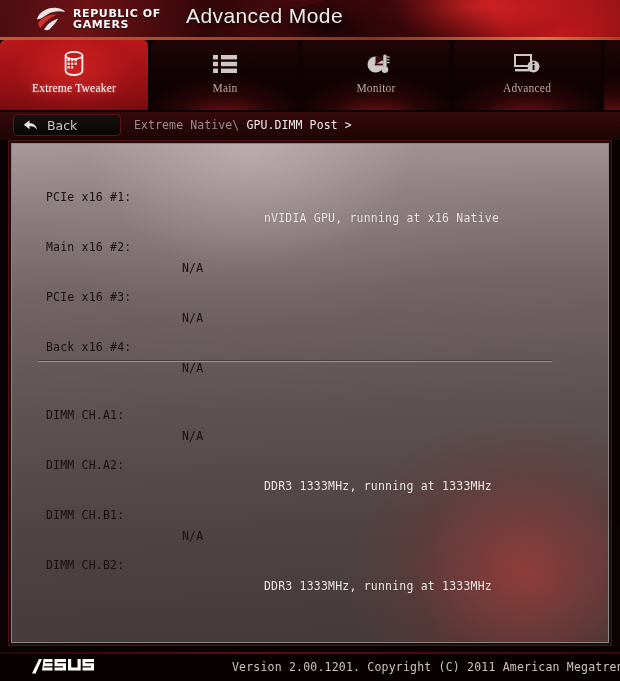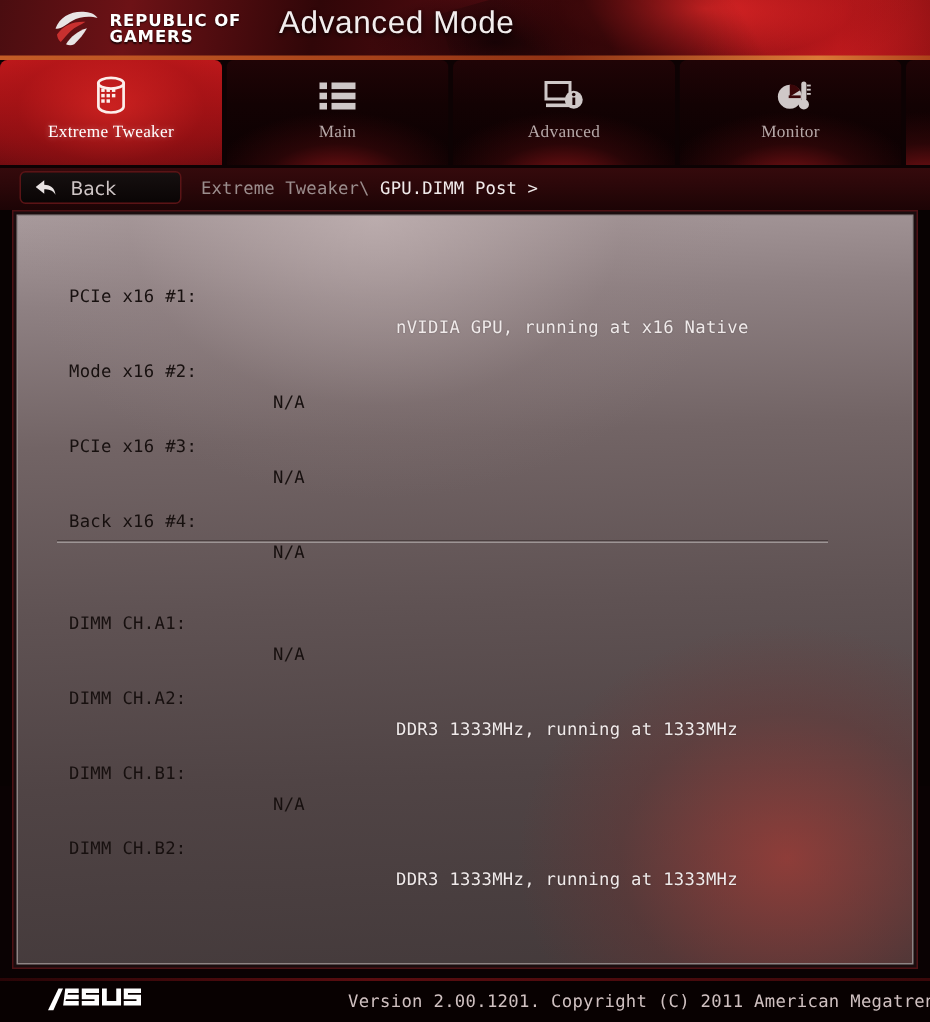--- a/index.html
+++ b/index.html
@@ -294,77 +294,77 @@
             <rect x="9" y="15.6" width="16" height="4.4"></rect>
           </g>
         </svg>
       </span>
       <span class="tab-label">Main</span>
     </div>
 
     <div class="tab">
       <span class="tab-icon">
         <svg width="28" height="24" viewBox="0 0 28 24">
-          <rect x="2" y="3" width="16" height="11" fill="none" stroke="#cfc8c8" stroke-width="2"></rect>
-          <rect x="2" y="17" width="16" height="2.4" fill="#cfc8c8"></rect>
-          <circle cx="20.5" cy="14.5" r="6" fill="#cfc8c8"></circle>
-          <circle cx="20.5" cy="11" r="1.2" fill="#1a0203"></circle>
-          <rect x="19.6" y="13" width="1.9" height="5" fill="#1a0203"></rect>
-        </svg>
-      </span>
-      <span class="tab-label">Advanced</span>
-    </div>
-
-    <div class="tab">
-      <span class="tab-icon">
-        <svg width="28" height="24" viewBox="0 0 28 24">
           <path d="M14 13 A8 8 0 1 0 14 13 L14 13 Z" fill="none"></path>
           <path d="M13.5 12.5 m0,-8 a8,8 0 1,0 0.1,0 Z" fill="#cfc8c8"></path>
           <path d="M13.5 12.5 L13.5 4.2 A8.3 8.3 0 0 1 20.4 8.2 Z" fill="#3a0608"></path>
           <rect x="12.8" y="11.6" width="8" height="1.8" fill="#3a0608"></rect>
           <rect x="21.2" y="2.4" width="3.4" height="13" rx="1.7" fill="#cfc8c8"></rect>
           <circle cx="22.9" cy="17.6" r="3.4" fill="#cfc8c8"></circle>
           <rect x="24.9" y="4.4" width="2.6" height="1.2" fill="#cfc8c8"></rect>
           <rect x="24.9" y="7.2" width="2.6" height="1.2" fill="#cfc8c8"></rect>
           <rect x="24.9" y="10" width="2.6" height="1.2" fill="#cfc8c8"></rect>
         </svg>
       </span>
       <span class="tab-label">Monitor</span>
     </div>
 
+    <div class="tab">
+      <span class="tab-icon">
+        <svg width="28" height="24" viewBox="0 0 28 24">
+          <rect x="2" y="3" width="16" height="11" fill="none" stroke="#cfc8c8" stroke-width="2"></rect>
+          <rect x="2" y="17" width="16" height="2.4" fill="#cfc8c8"></rect>
+          <circle cx="20.5" cy="14.5" r="6" fill="#cfc8c8"></circle>
+          <circle cx="20.5" cy="11" r="1.2" fill="#1a0203"></circle>
+          <rect x="19.6" y="13" width="1.9" height="5" fill="#1a0203"></rect>
+        </svg>
+      </span>
+      <span class="tab-label">Advanced</span>
+    </div>
+
     <div class="tab partial">
       <span class="tab-label"></span>
     </div>
   </div>
 
   <div class="ctrlrow">
     <div class="back-btn">
       <span class="back-arrow">
         <svg width="15" height="13" viewBox="0 0 15 13">
           <path d="M6.5 1.2 L6.5 4.2 C10 4.2 13.5 6 14 10.8 C12 7.6 9.4 7.2 6.5 7.2 L6.5 10.2 L0.8 5.7 Z" fill="#e8e2e2"></path>
         </svg>
       </span>
       <span class="back-label">Back</span>
     </div>
 
     <div class="breadcrumb">
-      <span class="bc-dim">Extreme Tweaker\ </span><span class="bc-cur">GPU.DIMM Post &gt;</span>
+      <span class="bc-dim">Extreme Native\ </span><span class="bc-cur">GPU.DIMM Post &gt;</span>
     </div>
   </div>
 
   <div class="panel-outer">
     <div class="panel">
 
       <div class="rows">
         <div class="row">
           <span class="row-label">PCIe x16 #1:</span>
           <span class="row-value long">nVIDIA GPU, running at x16 Native</span>
         </div>
         <div class="row">
-          <span class="row-label">Mode x16 #2:</span>
+          <span class="row-label">Main x16 #2:</span>
           <span class="row-value na">N/A</span>
         </div>
         <div class="row">
           <span class="row-label">PCIe x16 #3:</span>
           <span class="row-value na">N/A</span>
         </div>
         <div class="row">
           <span class="row-label">Back x16 #4:</span>
           <span class="row-value na">N/A</span>
         </div>

